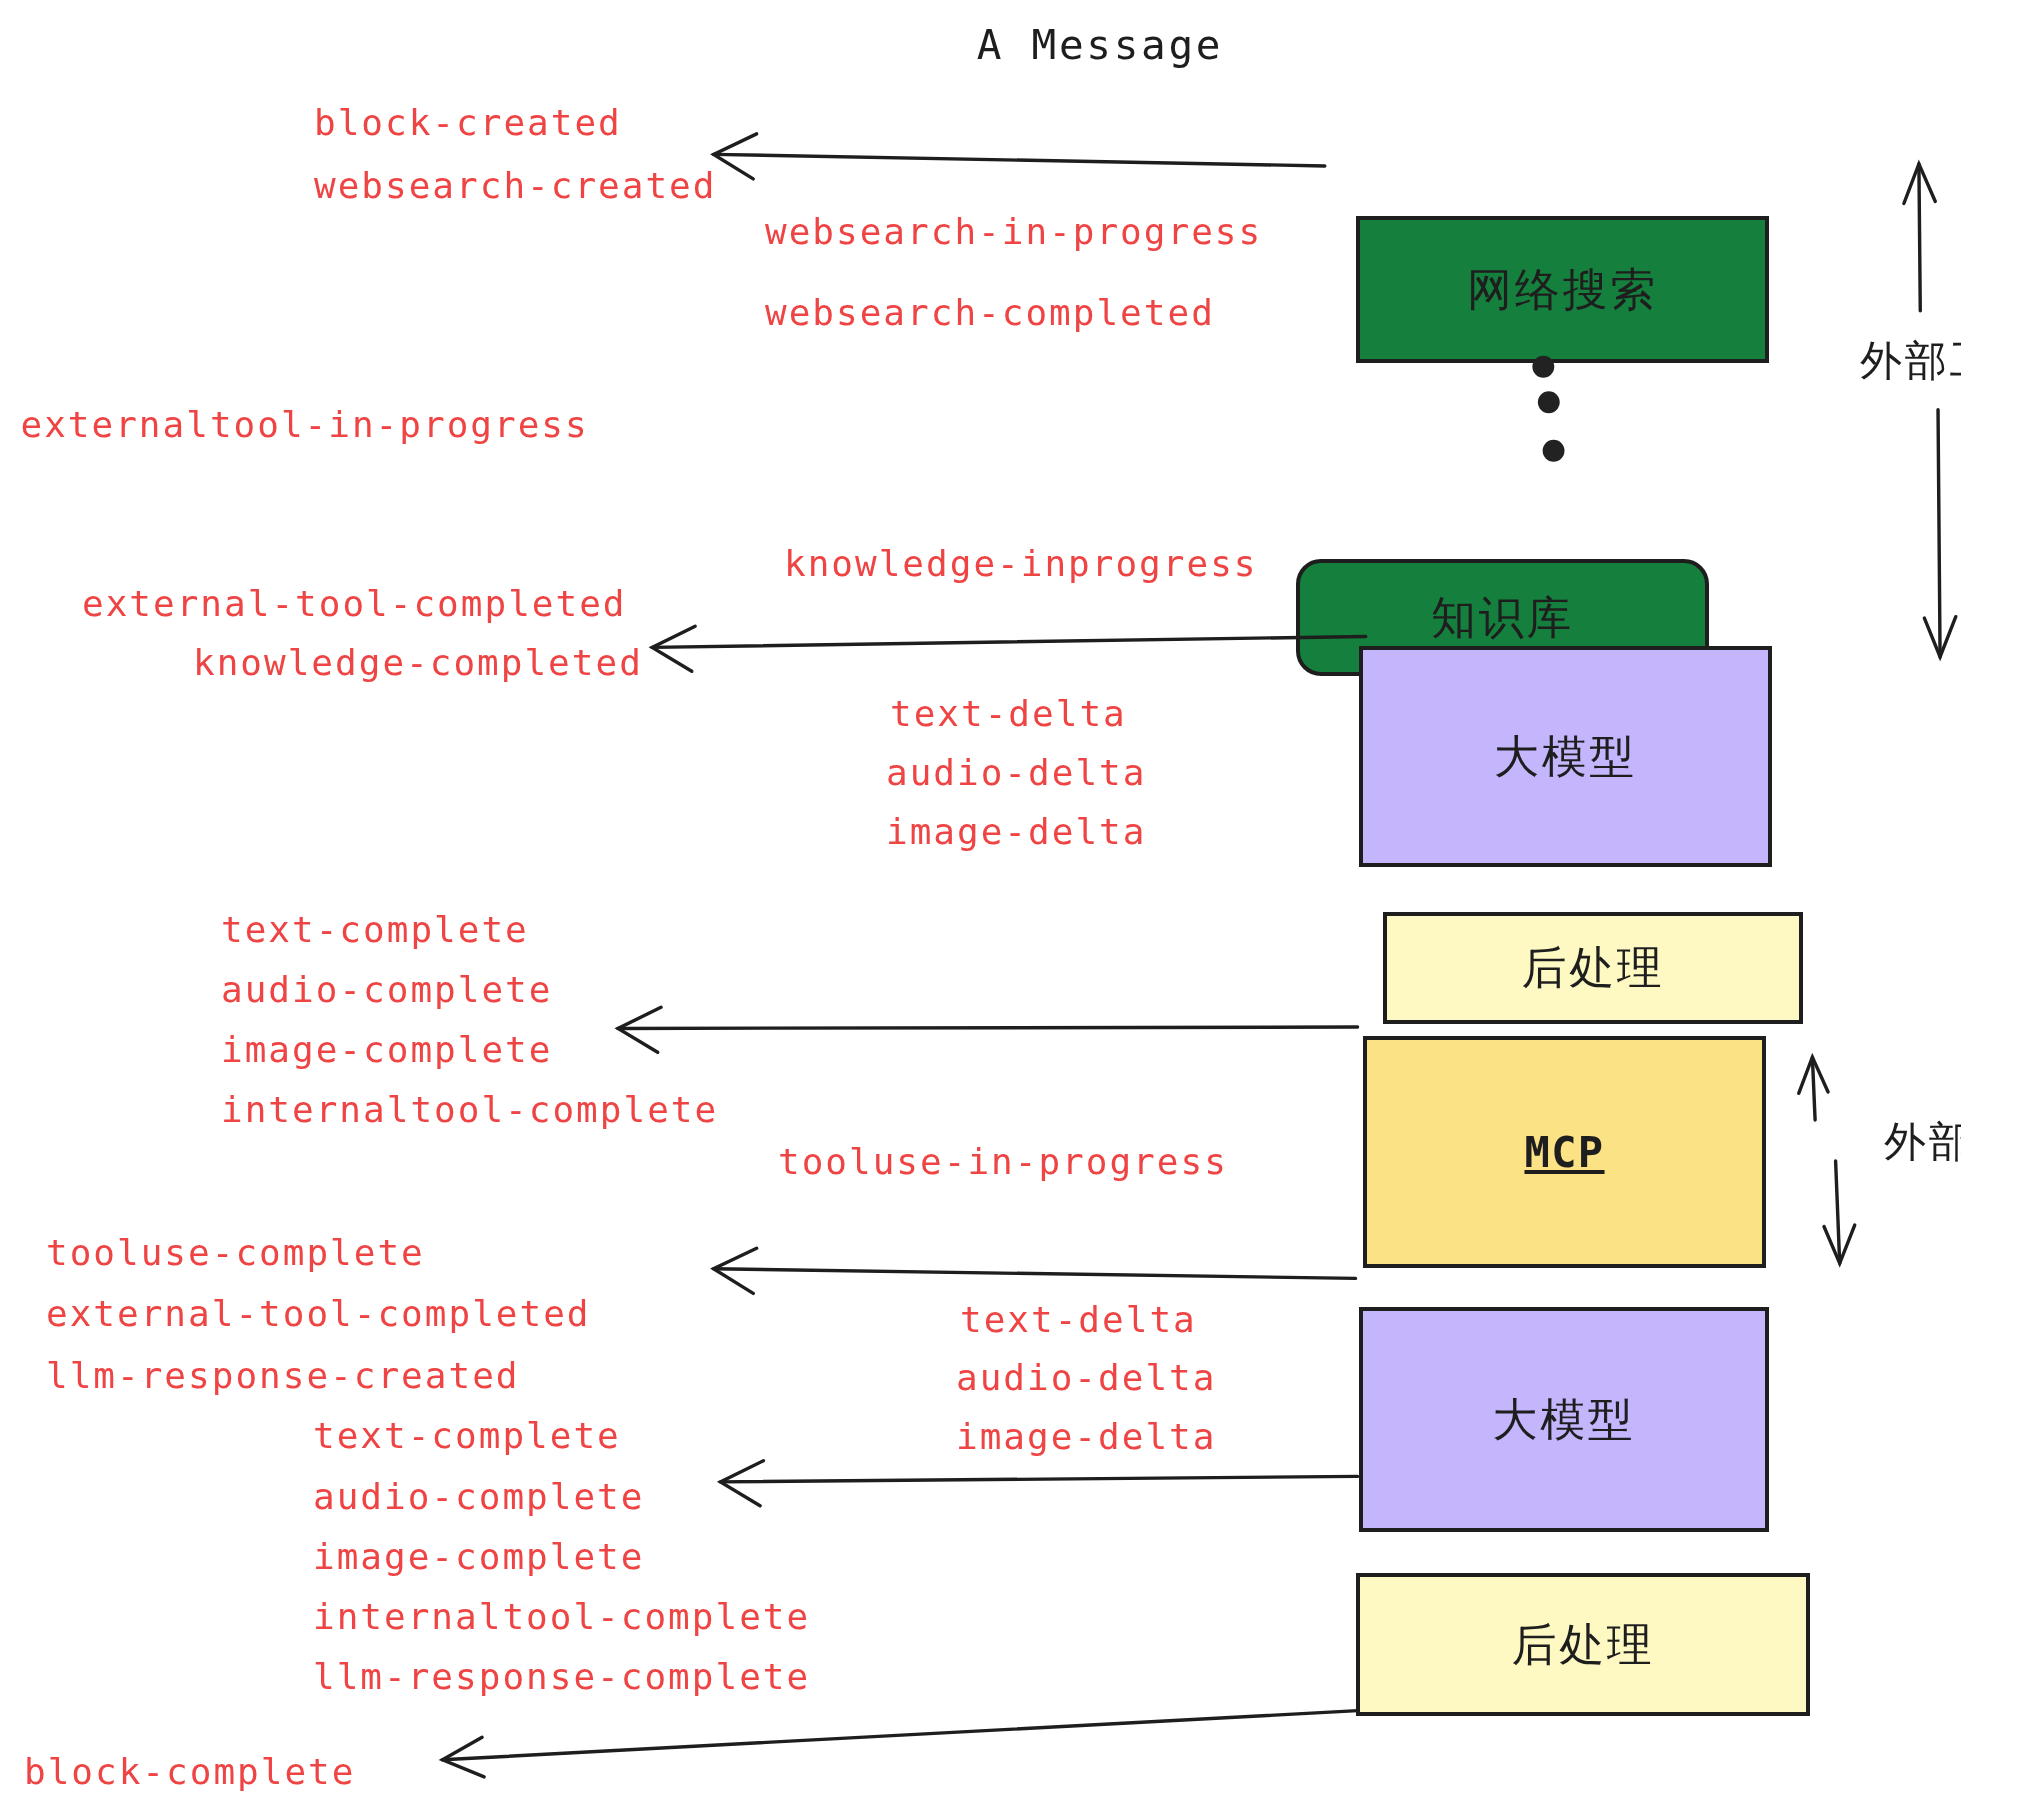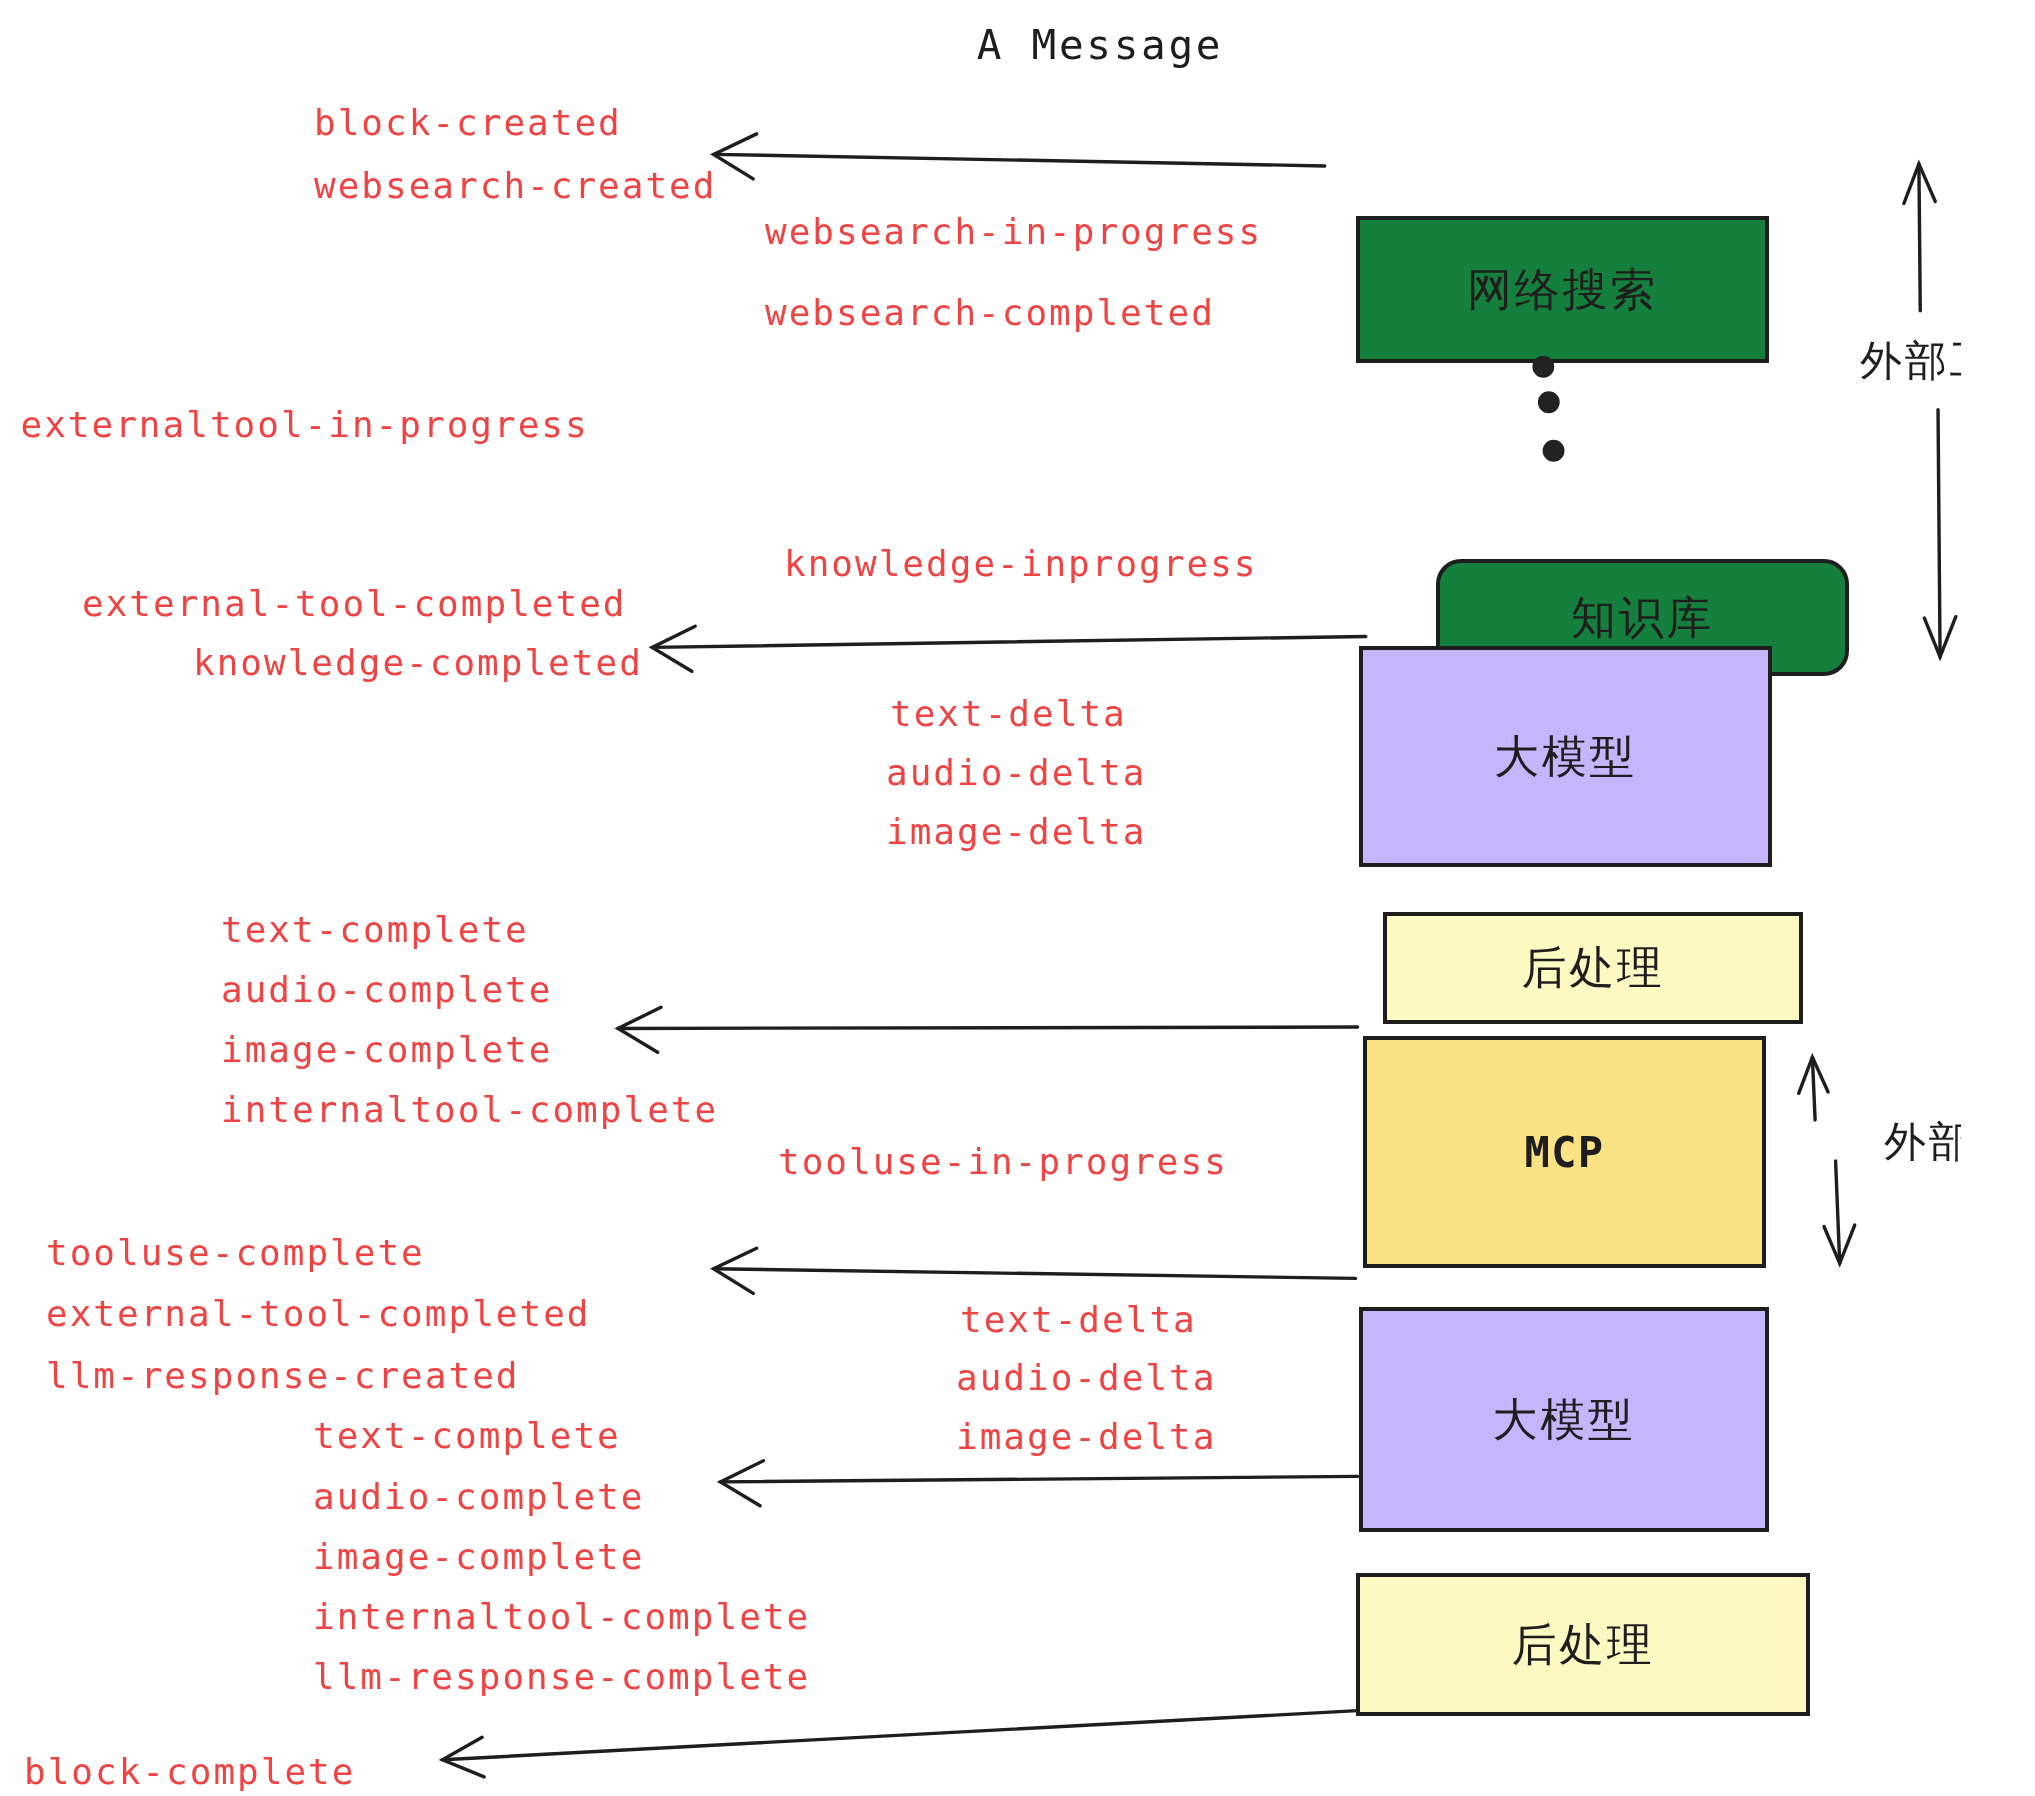--- a/index.html
+++ b/index.html
@@ -37,24 +37,24 @@
     font-size:45px;
     letter-spacing:2.7px;
     box-sizing:border-box;
     background:#fef9c3;
   }
   .box.pink{background:#15803d;margin-top:44px;}
   .box.green{background:#c4b5fd;}
   .box.yellow{background:#fae285;}
   .box.mono{font-family:"DejaVu Sans Mono",monospace;font-size:42px;font-weight:bold;letter-spacing:1.4px;}
   #box-websearch{left:1356px;top:172px;width:413px;height:147px;}
-  #box-knowledge{left:1436px;top:515px;width:413px;height:117px;border-radius:25px;}
+  #box-knowledge{left:1296px;top:515px;width:413px;height:117px;border-radius:25px;}
   #box-llm1{left:1359px;top:646px;width:413px;height:221px;}
   #box-post1{left:1383px;top:912px;width:420px;height:112px;}
-  #box-mcp{left:1363px;top:1036px;width:403px;height:232px;}
+  #box-mcp{left:1363px;top:1036px;width:403px;height:232px;text-decoration:underline;}
   #box-llm2{left:1359px;top:1307px;width:410px;height:225px;}
   #box-post2{left:1356px;top:1573px;width:454px;height:143px;}
   .side-label{
     position:absolute;
     font-family:"DejaVu Sans","Liberation Sans",sans-serif;
     font-size:42px;
     letter-spacing:2.7px;
     white-space:nowrap;
     transform:translateY(-50%);
     margin-left:45px;

